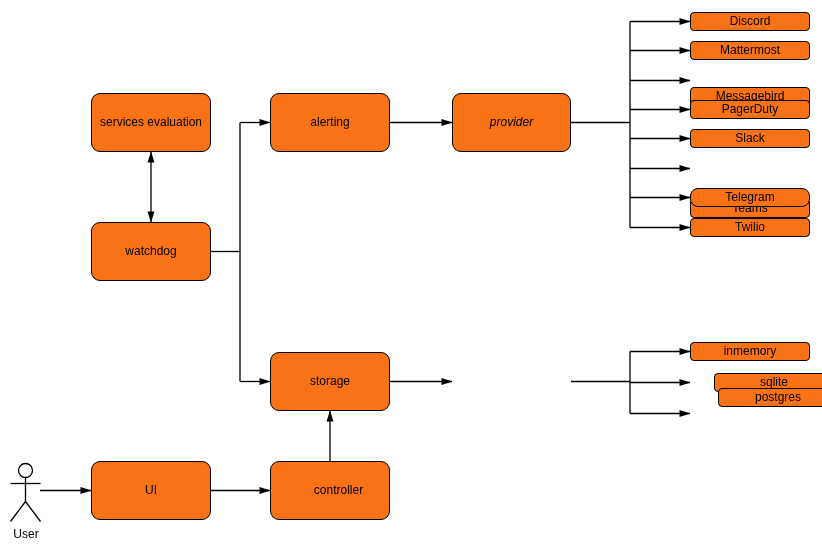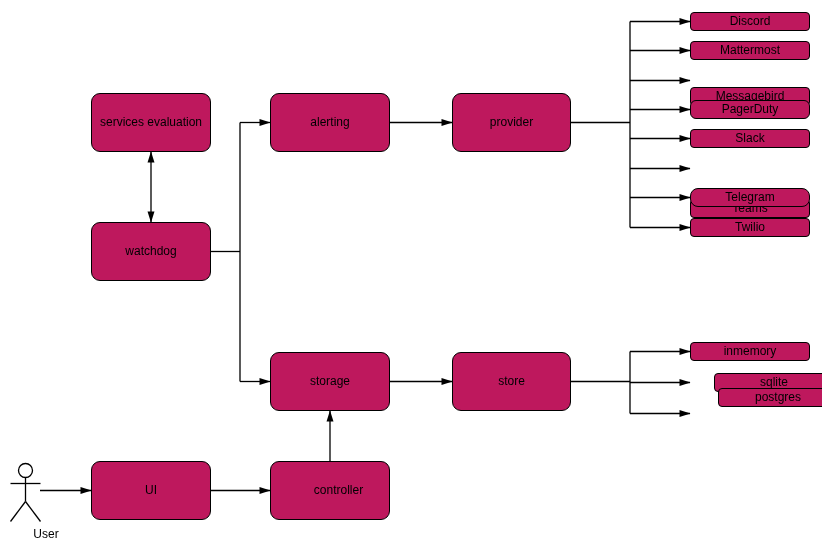--- a/index.html
+++ b/index.html
@@ -34,21 +34,21 @@
     fill: none;
   }
   .figure-head {
     stroke: #000000;
     stroke-width: 1.3;
     fill: #ffffff;
   }
   .node {
     position: absolute;
     box-sizing: border-box;
-    background: #be185d;
+    background: #f97316;
     border: 1.3px solid #000000;
     display: flex;
     align-items: center;
     justify-content: center;
     text-align: center;
     font-size: 12px;
     line-height: 1.2;
   }
   .node.big {
     width: 120px;
@@ -61,21 +61,20 @@
     height: 19px;
     border-radius: 4px;
   }
   .actor-label {
     position: absolute;
     left: 1px;
     top: 527px;
     width: 50px;
     text-align: center;
     font-size: 12px;
-    padding-left: 20px;
   }
 </style>
 </head>
 <body>
 
 <div class="canvas">
 
   <svg class="edges" viewBox="0 0 822 554">
     <defs>
       <marker id="arrow" viewBox="0 0 12 8" refX="11" refY="4" markerWidth="12" markerHeight="8" markerUnits="userSpaceOnUse" orient="auto-start-reverse">
@@ -122,30 +121,29 @@
       <path class="figure" d="M25.5 477.5 V501.5"></path>
       <path class="figure" d="M10.5 483.5 H40.5"></path>
       <path class="figure" d="M25.5 501.5 L10.5 521.5"></path>
       <path class="figure" d="M25.5 501.5 L40.5 521.5"></path>
     </g>
   </svg>
 
   <div class="node big" style="left:91px;  top:222px;">watchdog</div>
   <div class="node big" style="left:91px;  top:93px;">services evaluation</div>
   <div class="node big" style="left:270px; top:93px;">alerting</div>
-  <div class="node big" style="left:452px; top:93px;width:119px;">provider</div>
+  <div class="node big" style="left:452px; top:93px;width:119px;font-style:italic;">provider</div>
   <div class="node big" style="left:270px; top:352px;">storage</div>
-  <div class="node big" style="left:452px; top:352px;width:119px;">store</div>
   <div class="node big" style="left:91px;  top:461px;">UI</div>
   <div class="node big" style="left:270px; top:461px;padding-left:17px;">controller</div>
 
   <div class="node small" style="top:12px;">Discord</div>
   <div class="node small" style="top:41px;">Mattermost</div>
   <div class="node small" style="top:87px;">Messagebird</div>
-  <div class="node small" style="top:100px;border-radius:6px;">PagerDuty</div>
+  <div class="node small" style="top:100px;">PagerDuty</div>
   <div class="node small" style="top:129px;">Slack</div>
   <div class="node small" style="top:159px;margin-top:40px;">Teams</div>
   <div class="node small" style="top:188px;border-radius:8px;">Telegram</div>
   <div class="node small" style="top:218px;">Twilio</div>
 
   <div class="node small" style="top:342px;">inmemory</div>
   <div class="node small" style="top:373px;margin-left:24px;">sqlite</div>
   <div class="node small" style="top:388px;margin-left:28px;">postgres</div>
 
   <div class="actor-label">User</div>

